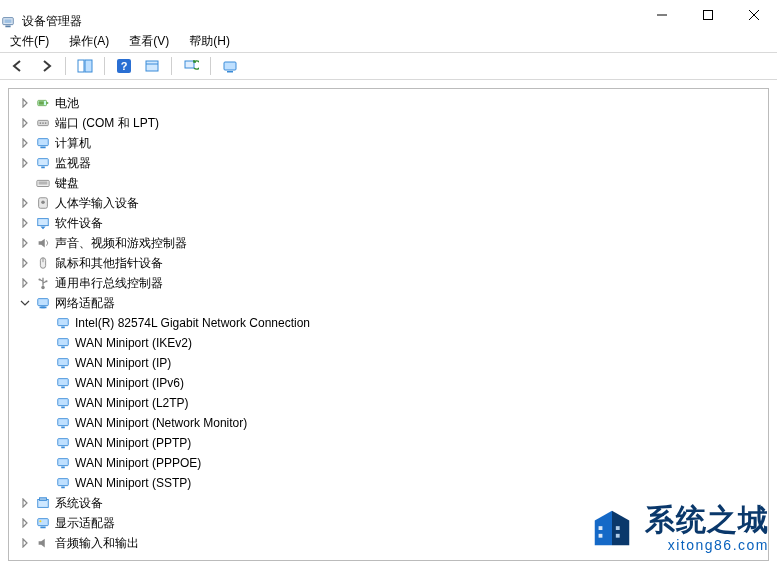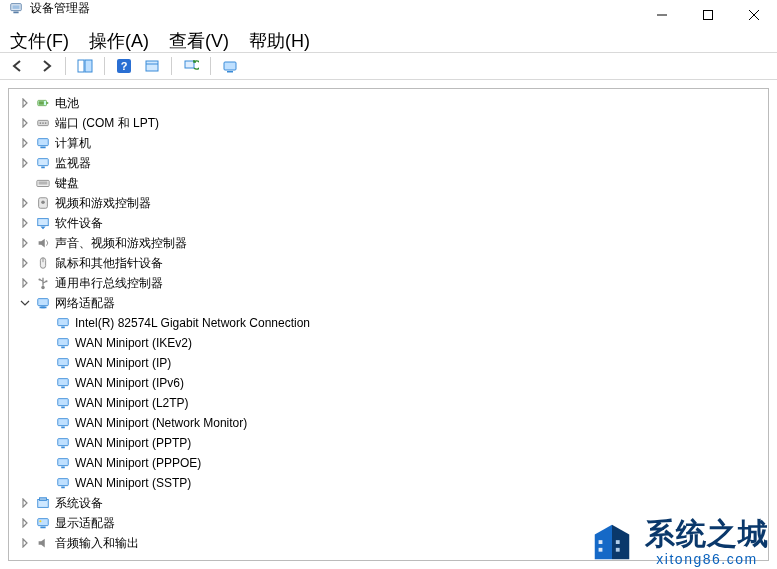--- a/index.html
+++ b/index.html
@@ -1,28 +1,28 @@
 <!DOCTYPE html>
 <html><head>
 <meta charset="utf-8">
 <style>
   * { box-sizing: border-box; margin: 0; padding: 0; }
   html, body { width: 777px; height: 569px; font-family: "Microsoft YaHei", "Segoe UI", Tahoma, sans-serif; font-size: 12px; background: #fff; overflow: hidden; }
   .window { width: 777px; height: 569px; display: flex; flex-direction: column; position: relative; }
 
   
-  .titlebar { height: 30px; display: flex; align-items: flex-start; padding-left: 8px; background:#fff; }
+  .titlebar { height: 30px; display: flex; align-items: flex-end; background:#fff; }
   .titlebar .ti { width:16px; height:16px; display:inline-flex; align-items:center; justify-content:center; margin-right:6px;}
   .titlebar-title { font-size: 12px; color: #000; }
   .win-controls { margin-left:auto; display:flex; height:100%; }
   .win-btn { width:46px; display:flex; align-items:center; justify-content:center; cursor:pointer; }
   .win-btn svg { stroke:#000; stroke-width:1; }
 
   
-  .menubar { height: 22px; display:flex; align-items:center; padding:0 6px; gap:12px; border-bottom: 0px; font-size:18px; color:#000; }
+  .menubar { height: 22px; display:flex; align-items:center; padding:0 6px; gap:12px; border-bottom: 0px; font-size:12px; color:#000; }
   .menu-item { cursor:pointer; padding:2px 4px;}
 
   
   .toolbar { height: 28px; display:flex; align-items:center; padding:0 6px; gap:4px; border-top:1px solid #d9d9d9; border-bottom:1px solid #d9d9d9; background:#fff; }
   .tool-btn { width:24px; height:22px; display:flex; align-items:center; justify-content:center; cursor:pointer; border:1px solid transparent; border-radius:2px; }
   .tool-sep { width:1px; height:18px; background:#cfcfcf; margin:0 3px; }
 
   
   .tree-wrap { flex:1; border:1px solid #bbb; margin:8px; overflow:auto; position:relative; }
   .tree { padding: 4px 2px 4px 8px; }
@@ -32,21 +32,21 @@
   .node-icon { width:16px; height:16px; display:inline-flex; align-items:center; justify-content:center; margin:0 4px 0 2px; }
   .node-label { font-size:12px; color:#000; cursor:default; }
   .children { margin-left: 20px; }
 
   
   .tree-wrap::-webkit-scrollbar { width:17px; height:17px; }
   .tree-wrap::-webkit-scrollbar-thumb { background:#c1c1c1; }
   .tree-wrap::-webkit-scrollbar-track { background:#f1f1f1; }
 
   
-  .watermark { position:absolute; right:8px; bottom:2px; font-family: "Microsoft YaHei",sans-serif; pointer-events:none; user-select:none; text-align:center; }
+  .watermark { position:absolute; right:8px; bottom:16px; font-family: "Microsoft YaHei",sans-serif; pointer-events:none; user-select:none; text-align:right; }
   .wm-row { display:flex; align-items:flex-end; gap:10px; }
   .wm-ico { width:46px; height:46px; }
   .wm-text { font-size:30px; font-weight:700; letter-spacing:1px; color:#0a62bd; line-height:1; }
   .wm-text .dark{ color:#0a386b;}
   .wm-sub { font-size:14px; color:#0a62bd; letter-spacing:1.5px; margin-top:2px; }
 
 </style>
 </head>
 <body>
 
@@ -213,21 +213,21 @@
             <svg width="10" height="10" viewBox="0 0 10 10">
               <path d="M3 1 L7 5 L3 9 Z" fill="none" stroke="#888" stroke-width="1.2"></path>
             </svg>
           </span>
           <span class="node-icon">
             <svg width="14" height="14" viewBox="0 0 16 16">
               <rect x="3" y="2" width="10" height="12" rx="2" fill="#e8e8e8" stroke="#888"></rect>
               <circle cx="8" cy="7" r="2" fill="#888"></circle>
             </svg>
           </span>
-          <span class="node-label">视频和游戏控制器</span>
+          <span class="node-label">人体学输入设备</span>
         </div>
         <div class="node">
           <span class="expander">
             <svg width="10" height="10" viewBox="0 0 10 10">
               <path d="M3 1 L7 5 L3 9 Z" fill="none" stroke="#888" stroke-width="1.2"></path>
             </svg>
           </span>
           <span class="node-icon">
             <svg width="14" height="14" viewBox="0 0 16 16">
               <rect x="2" y="3" width="12" height="8" fill="#cfe8ff" stroke="#3a8bd8"></rect>

